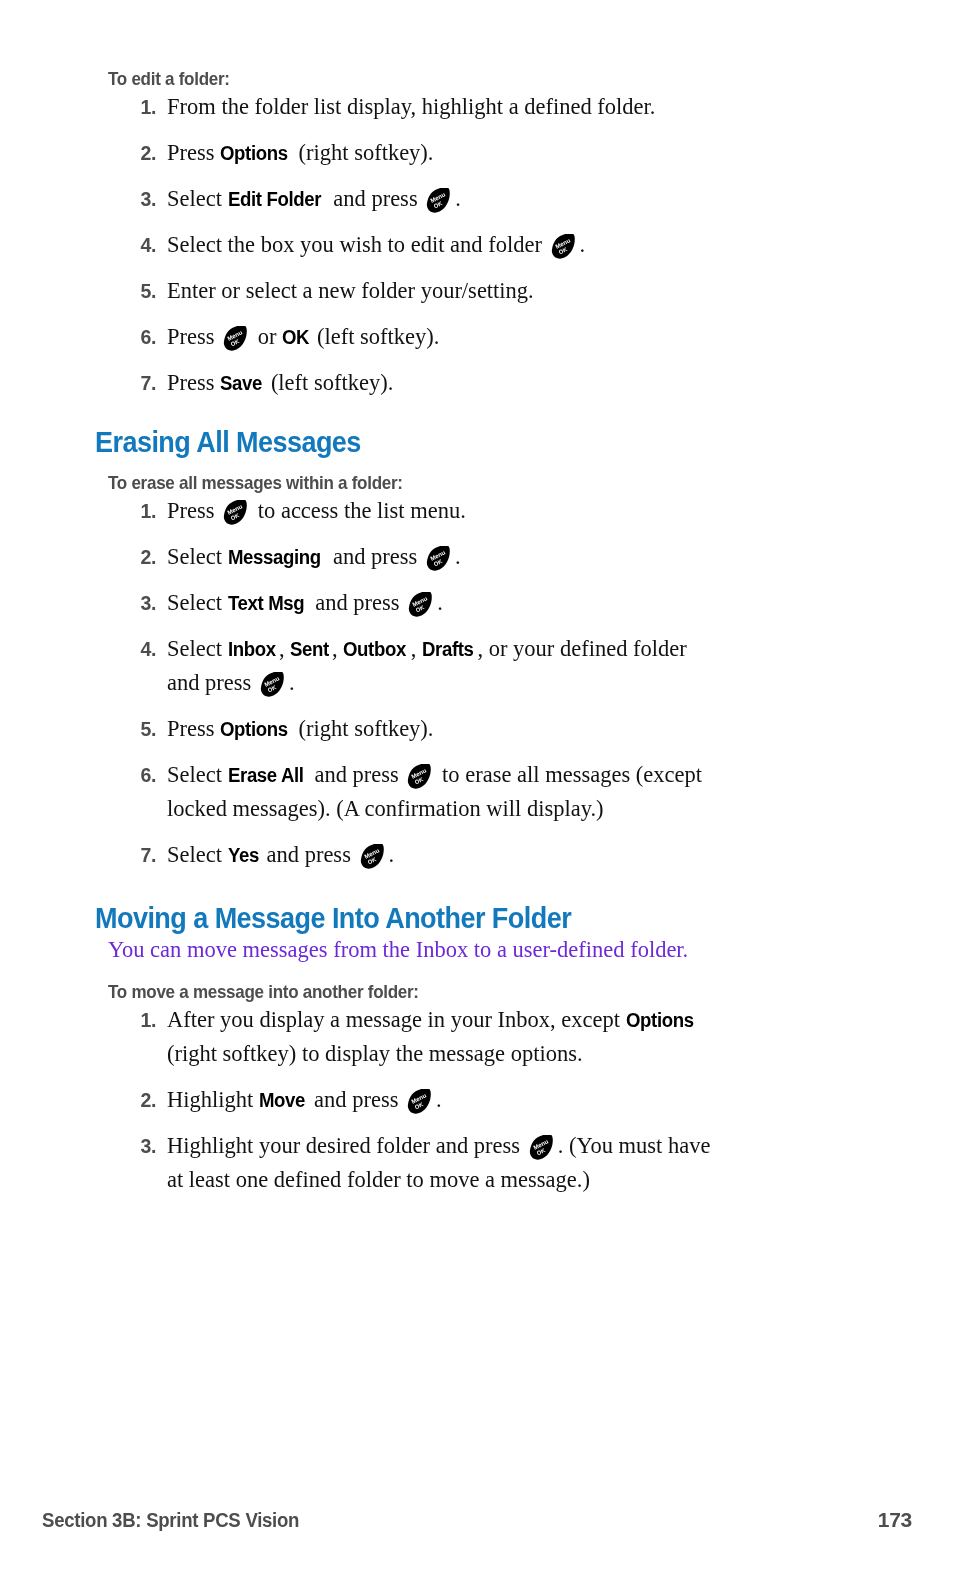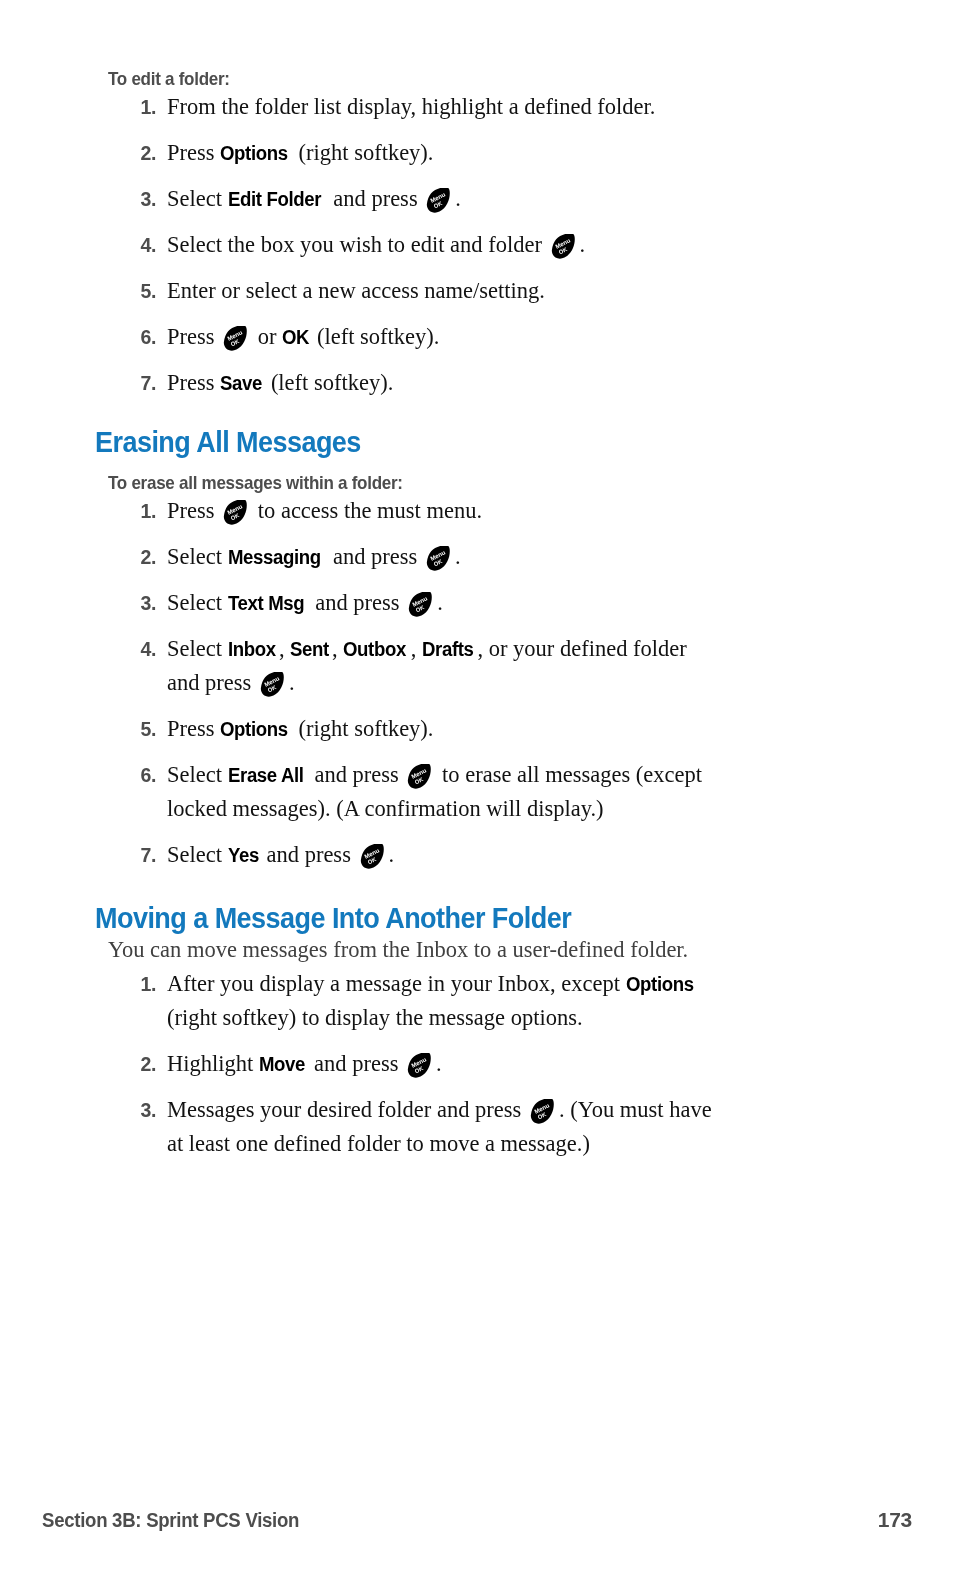--- a/index.html
+++ b/index.html
@@ -92,21 +92,21 @@
   }
 
   
   p.body-text {
     margin: 0;
     margin-left: 108px;
     margin-right: 120px;
     font-family: "Liberation Serif", "DejaVu Serif", serif;
     font-size: 22.5px;
     line-height: 34px;
-    color: #404040;
+    color: #6d28d9;
   }
   .para-gap-top { margin-top: 16px; }
 
   
   b.kw {
     font-family: "Liberation Sans", "DejaVu Sans", sans-serif;
     font-weight: bold;
     font-size: 20px;
     letter-spacing: -0.4px;
     color: #000000;
@@ -176,21 +176,21 @@
                 <text x="13.0" y="18.2" text-anchor="middle" fill="#ffffff" font-family="Liberation Sans, DejaVu Sans, sans-serif" font-size="5.8" font-weight="bold" transform="rotate(-9 13.0 18.2)">OK</text>
               </g>
             </svg></span><span>.</span></li>
         <li><span class="num">4.</span><span>Select the box you wish to edit and folder </span><span class="menu-ok-icon"><svg width="30" height="25" viewBox="0 0 30 25" xmlns="http://www.w3.org/2000/svg">
               <g transform="rotate(-18 15 12.5)">
                 <path d="M2.2 12.5 C6.5 3.2 12.5 0.6 20.5 1.0 C28.2 1.4 29.0 4.0 27.6 8.6 C25.6 15.2 20.0 22.0 12.0 23.2 C5.0 24.2 0.2 18.6 2.2 12.5 Z" fill="#000000"></path>
                 <text x="15.2" y="11.4" text-anchor="middle" fill="#ffffff" font-family="Liberation Sans, DejaVu Sans, sans-serif" font-size="6.1" font-weight="bold" transform="rotate(-9 15.2 11.4)">Menu</text>
                 <text x="13.0" y="18.2" text-anchor="middle" fill="#ffffff" font-family="Liberation Sans, DejaVu Sans, sans-serif" font-size="5.8" font-weight="bold" transform="rotate(-9 13.0 18.2)">OK</text>
               </g>
             </svg></span><span>.</span></li>
-        <li><span class="num">5.</span><span>Enter or select a new access name/setting.</span></li>
+        <li><span class="num">5.</span><span>Enter or select a new folder your/setting.</span></li>
         <li><span class="num">6.</span><span>Press </span><span class="menu-ok-icon"><svg width="30" height="25" viewBox="0 0 30 25" xmlns="http://www.w3.org/2000/svg">
               <g transform="rotate(-18 15 12.5)">
                 <path d="M2.2 12.5 C6.5 3.2 12.5 0.6 20.5 1.0 C28.2 1.4 29.0 4.0 27.6 8.6 C25.6 15.2 20.0 22.0 12.0 23.2 C5.0 24.2 0.2 18.6 2.2 12.5 Z" fill="#000000"></path>
                 <text x="15.2" y="11.4" text-anchor="middle" fill="#ffffff" font-family="Liberation Sans, DejaVu Sans, sans-serif" font-size="6.1" font-weight="bold" transform="rotate(-9 15.2 11.4)">Menu</text>
                 <text x="13.0" y="18.2" text-anchor="middle" fill="#ffffff" font-family="Liberation Sans, DejaVu Sans, sans-serif" font-size="5.8" font-weight="bold" transform="rotate(-9 13.0 18.2)">OK</text>
               </g>
             </svg></span><span> or </span><b class="kw">OK</b><span> (left softkey).</span></li>
         <li><span class="num">7.</span><span>Press </span><b class="kw">Save</b><span> (left softkey).</span></li>
       </ol>
 
@@ -200,21 +200,21 @@
     <div class="subheading-wrap sub-gap-top">
       <div class="subheading">To erase all messages within a folder:</div>
     </div>
     <ol class="steps list-gap-top">
         <li><span class="num">1.</span><span>Press </span><span class="menu-ok-icon"><svg width="30" height="25" viewBox="0 0 30 25" xmlns="http://www.w3.org/2000/svg">
               <g transform="rotate(-18 15 12.5)">
                 <path d="M2.2 12.5 C6.5 3.2 12.5 0.6 20.5 1.0 C28.2 1.4 29.0 4.0 27.6 8.6 C25.6 15.2 20.0 22.0 12.0 23.2 C5.0 24.2 0.2 18.6 2.2 12.5 Z" fill="#000000"></path>
                 <text x="15.2" y="11.4" text-anchor="middle" fill="#ffffff" font-family="Liberation Sans, DejaVu Sans, sans-serif" font-size="6.1" font-weight="bold" transform="rotate(-9 15.2 11.4)">Menu</text>
                 <text x="13.0" y="18.2" text-anchor="middle" fill="#ffffff" font-family="Liberation Sans, DejaVu Sans, sans-serif" font-size="5.8" font-weight="bold" transform="rotate(-9 13.0 18.2)">OK</text>
               </g>
-            </svg></span><span> to access the must menu.</span></li>
+            </svg></span><span> to access the list menu.</span></li>
         <li><span class="num">2.</span><span>Select </span><b class="kw">Messaging</b><span> and press </span><span class="menu-ok-icon"><svg width="30" height="25" viewBox="0 0 30 25" xmlns="http://www.w3.org/2000/svg">
               <g transform="rotate(-18 15 12.5)">
                 <path d="M2.2 12.5 C6.5 3.2 12.5 0.6 20.5 1.0 C28.2 1.4 29.0 4.0 27.6 8.6 C25.6 15.2 20.0 22.0 12.0 23.2 C5.0 24.2 0.2 18.6 2.2 12.5 Z" fill="#000000"></path>
                 <text x="15.2" y="11.4" text-anchor="middle" fill="#ffffff" font-family="Liberation Sans, DejaVu Sans, sans-serif" font-size="6.1" font-weight="bold" transform="rotate(-9 15.2 11.4)">Menu</text>
                 <text x="13.0" y="18.2" text-anchor="middle" fill="#ffffff" font-family="Liberation Sans, DejaVu Sans, sans-serif" font-size="5.8" font-weight="bold" transform="rotate(-9 13.0 18.2)">OK</text>
               </g>
             </svg></span><span>.</span></li>
         <li><span class="num">3.</span><span>Select </span><b class="kw">Text Msg</b><span> and press </span><span class="menu-ok-icon"><svg width="30" height="25" viewBox="0 0 30 25" xmlns="http://www.w3.org/2000/svg">
               <g transform="rotate(-18 15 12.5)">
                 <path d="M2.2 12.5 C6.5 3.2 12.5 0.6 20.5 1.0 C28.2 1.4 29.0 4.0 27.6 8.6 C25.6 15.2 20.0 22.0 12.0 23.2 C5.0 24.2 0.2 18.6 2.2 12.5 Z" fill="#000000"></path>
@@ -243,30 +243,33 @@
                 <text x="15.2" y="11.4" text-anchor="middle" fill="#ffffff" font-family="Liberation Sans, DejaVu Sans, sans-serif" font-size="6.1" font-weight="bold" transform="rotate(-9 15.2 11.4)">Menu</text>
                 <text x="13.0" y="18.2" text-anchor="middle" fill="#ffffff" font-family="Liberation Sans, DejaVu Sans, sans-serif" font-size="5.8" font-weight="bold" transform="rotate(-9 13.0 18.2)">OK</text>
               </g>
             </svg></span><span>.</span></li>
       </ol>
 
     <div class="heading-wrap second-heading">
       <h2 class="section-heading">Moving a Message Into Another Folder</h2>
     </div>
     <p class="body-text para-gap-top">You can move messages from the Inbox to a user-defined folder.</p>
+    <div class="subheading-wrap sub-gap-top">
+      <div class="subheading">To move a message into another folder:</div>
+    </div>
     <ol class="steps list-gap-top">
         <li><span class="num">1.</span><span>After you display a message in your Inbox, except </span><b class="kw">Options</b><span> (right softkey) to display the message options.</span></li>
         <li><span class="num">2.</span><span>Highlight </span><b class="kw">Move</b><span> and press </span><span class="menu-ok-icon"><svg width="30" height="25" viewBox="0 0 30 25" xmlns="http://www.w3.org/2000/svg">
               <g transform="rotate(-18 15 12.5)">
                 <path d="M2.2 12.5 C6.5 3.2 12.5 0.6 20.5 1.0 C28.2 1.4 29.0 4.0 27.6 8.6 C25.6 15.2 20.0 22.0 12.0 23.2 C5.0 24.2 0.2 18.6 2.2 12.5 Z" fill="#000000"></path>
                 <text x="15.2" y="11.4" text-anchor="middle" fill="#ffffff" font-family="Liberation Sans, DejaVu Sans, sans-serif" font-size="6.1" font-weight="bold" transform="rotate(-9 15.2 11.4)">Menu</text>
                 <text x="13.0" y="18.2" text-anchor="middle" fill="#ffffff" font-family="Liberation Sans, DejaVu Sans, sans-serif" font-size="5.8" font-weight="bold" transform="rotate(-9 13.0 18.2)">OK</text>
               </g>
             </svg></span><span>.</span></li>
-        <li><span class="num">3.</span><span>Messages your desired folder and press </span><span class="menu-ok-icon"><svg width="30" height="25" viewBox="0 0 30 25" xmlns="http://www.w3.org/2000/svg">
+        <li><span class="num">3.</span><span>Highlight your desired folder and press </span><span class="menu-ok-icon"><svg width="30" height="25" viewBox="0 0 30 25" xmlns="http://www.w3.org/2000/svg">
               <g transform="rotate(-18 15 12.5)">
                 <path d="M2.2 12.5 C6.5 3.2 12.5 0.6 20.5 1.0 C28.2 1.4 29.0 4.0 27.6 8.6 C25.6 15.2 20.0 22.0 12.0 23.2 C5.0 24.2 0.2 18.6 2.2 12.5 Z" fill="#000000"></path>
                 <text x="15.2" y="11.4" text-anchor="middle" fill="#ffffff" font-family="Liberation Sans, DejaVu Sans, sans-serif" font-size="6.1" font-weight="bold" transform="rotate(-9 15.2 11.4)">Menu</text>
                 <text x="13.0" y="18.2" text-anchor="middle" fill="#ffffff" font-family="Liberation Sans, DejaVu Sans, sans-serif" font-size="5.8" font-weight="bold" transform="rotate(-9 13.0 18.2)">OK</text>
               </g>
             </svg></span><span>. (You must have at least one defined folder to move a message.)</span></li>
       </ol>
 
   </div>
 

